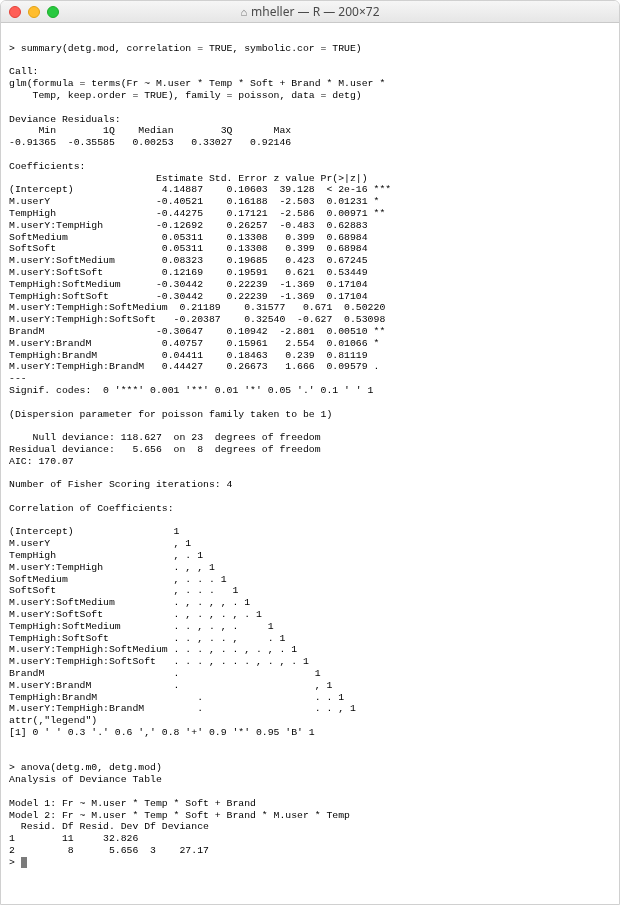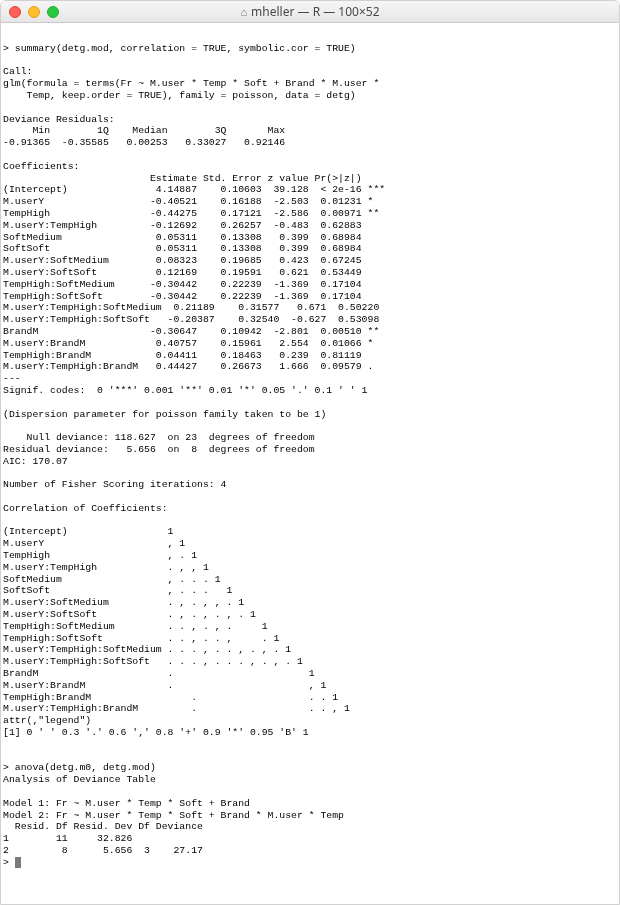--- a/index.html
+++ b/index.html
@@ -33,21 +33,21 @@
       font-size: 12px;
       color: #4a4a4a;
       font-weight: 400;
       display: flex;
       align-items: center;
       justify-content: center;
       gap: 4px;
     }
     .home-icon { font-size: 11px; color: #7a7a7a; }
     .terminal {
-      padding: 8px 8px 8px 2px;
+      padding: 8px 8px 8px 8px;
       font-family: Menlo, Monaco, "Courier New", monospace;
       font-size: 9.8px;
       line-height: 11.8px;
       white-space: pre;
       color: #000;
       letter-spacing: 0;
     }
     .cursor {
       display: inline-block;
       width: 6px; height: 11px;
@@ -59,21 +59,21 @@
 <body>
 
 <div class="titlebar">
   <div class="lights">
     <div class="light red"></div>
     <div class="light yellow"></div>
     <div class="light green"></div>
   </div>
   <div class="title">
     <span class="home-icon">⌂</span>
-    <span>mheller — R — 100×52</span>
+    <span>mheller — R — 200×72</span>
   </div>
 </div>
 
 <div class="terminal">
 <span>&gt; summary(detg.mod, correlation = TRUE, symbolic.cor = TRUE)</span>
 <span></span>
 <span>Call:</span>
 <span>glm(formula = terms(Fr ~ M.user * Temp * Soft + Brand * M.user * </span>
 <span>    Temp, keep.order = TRUE), family = poisson, data = detg)</span>
 <span></span>

